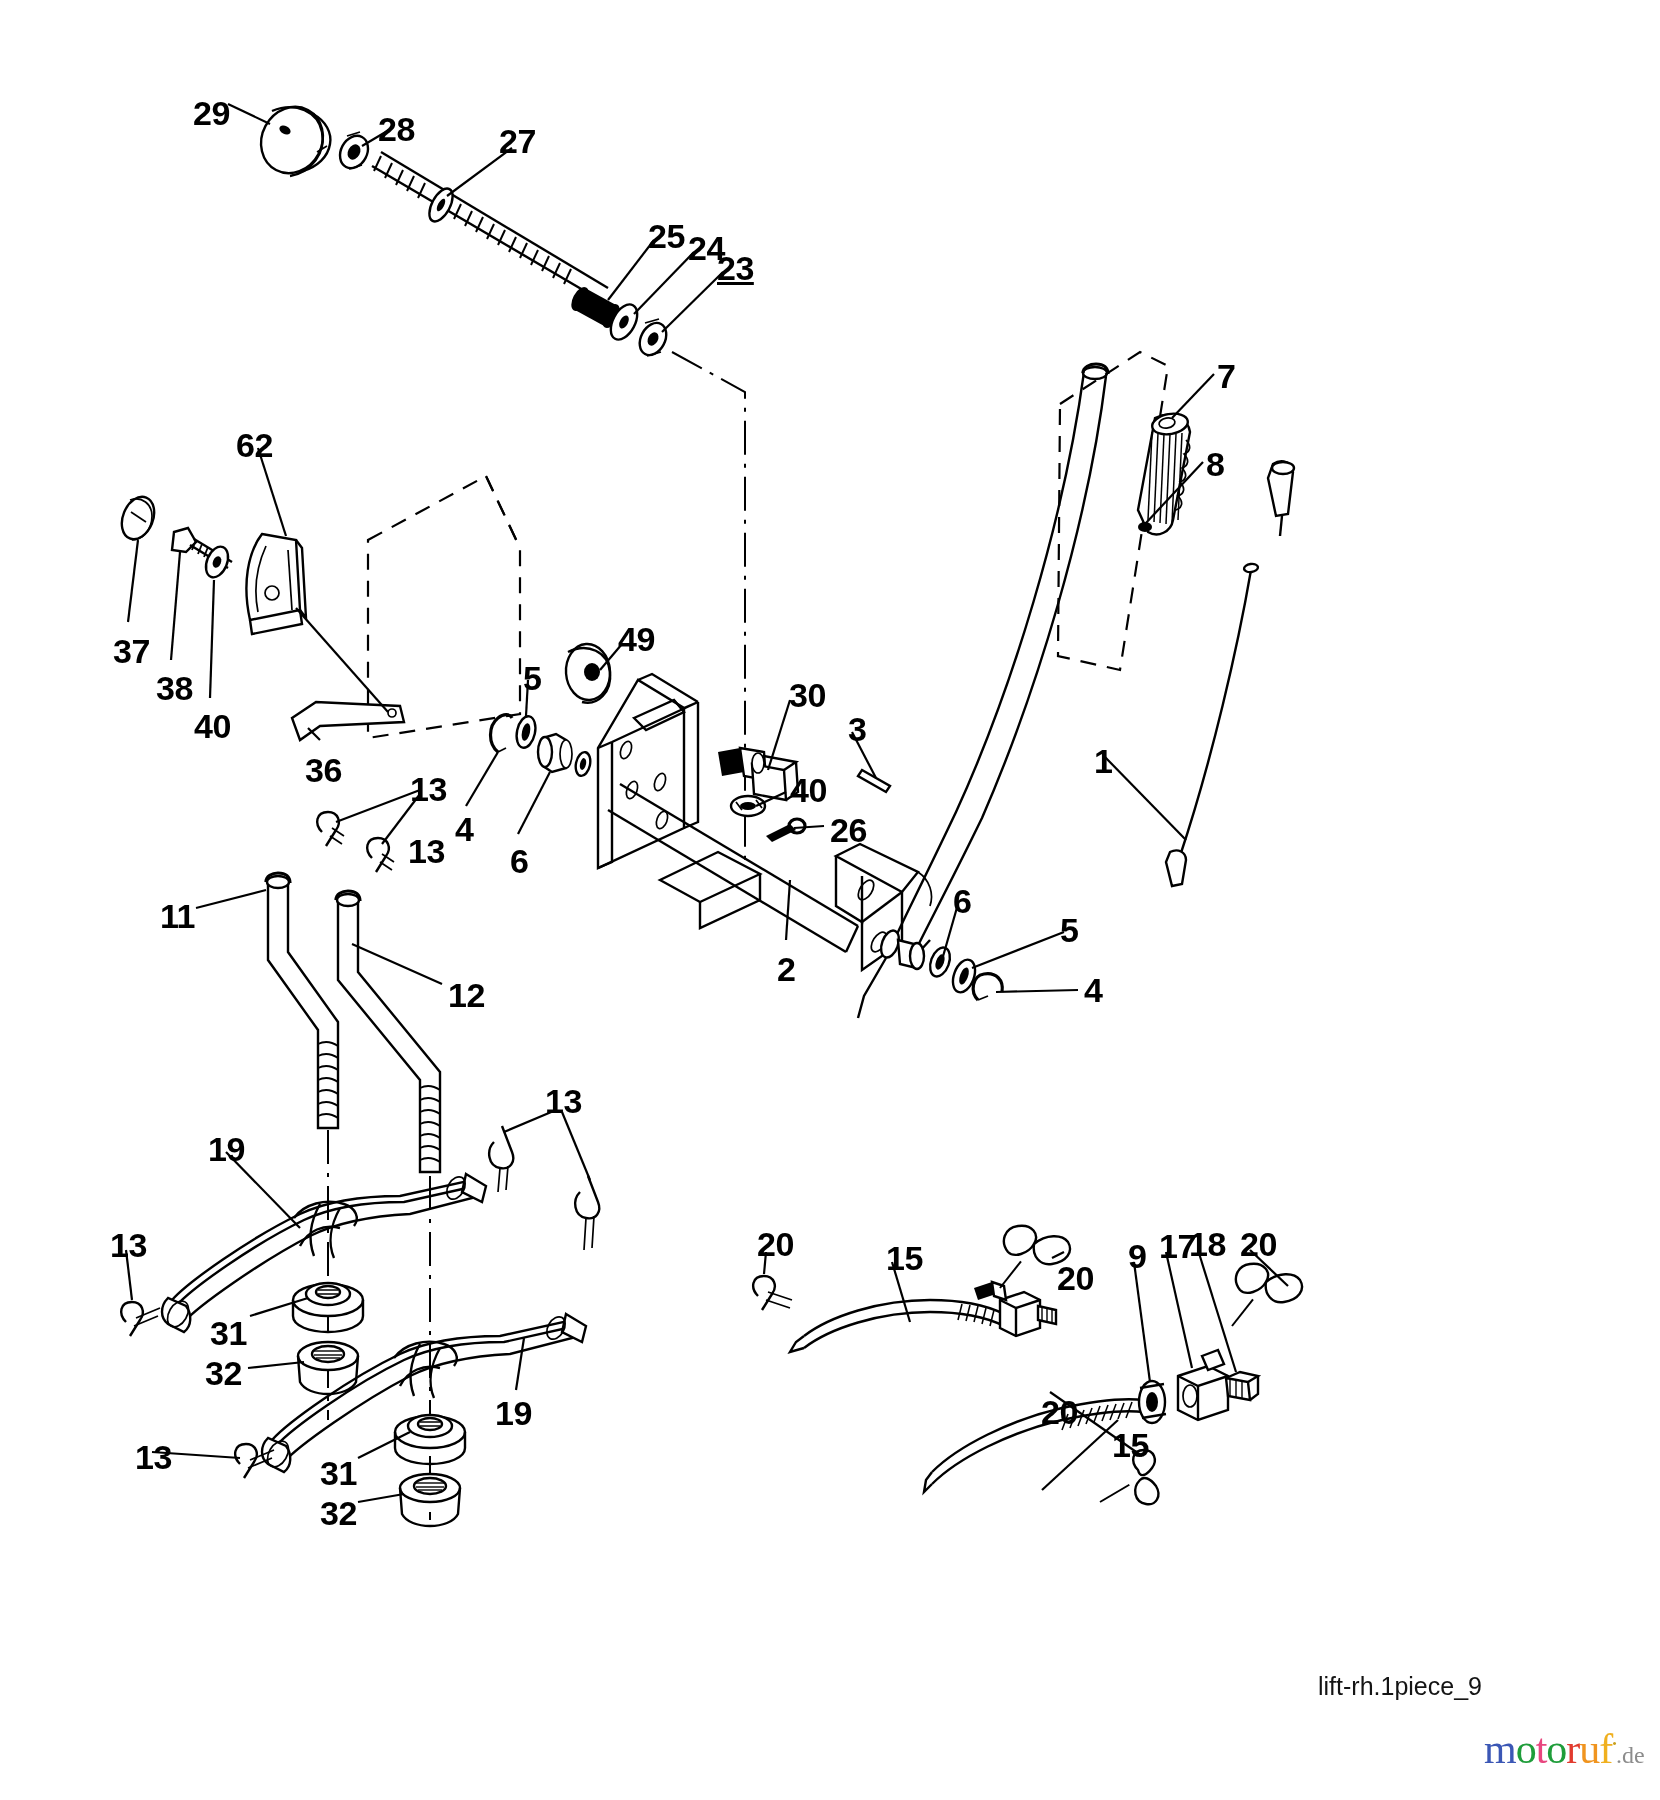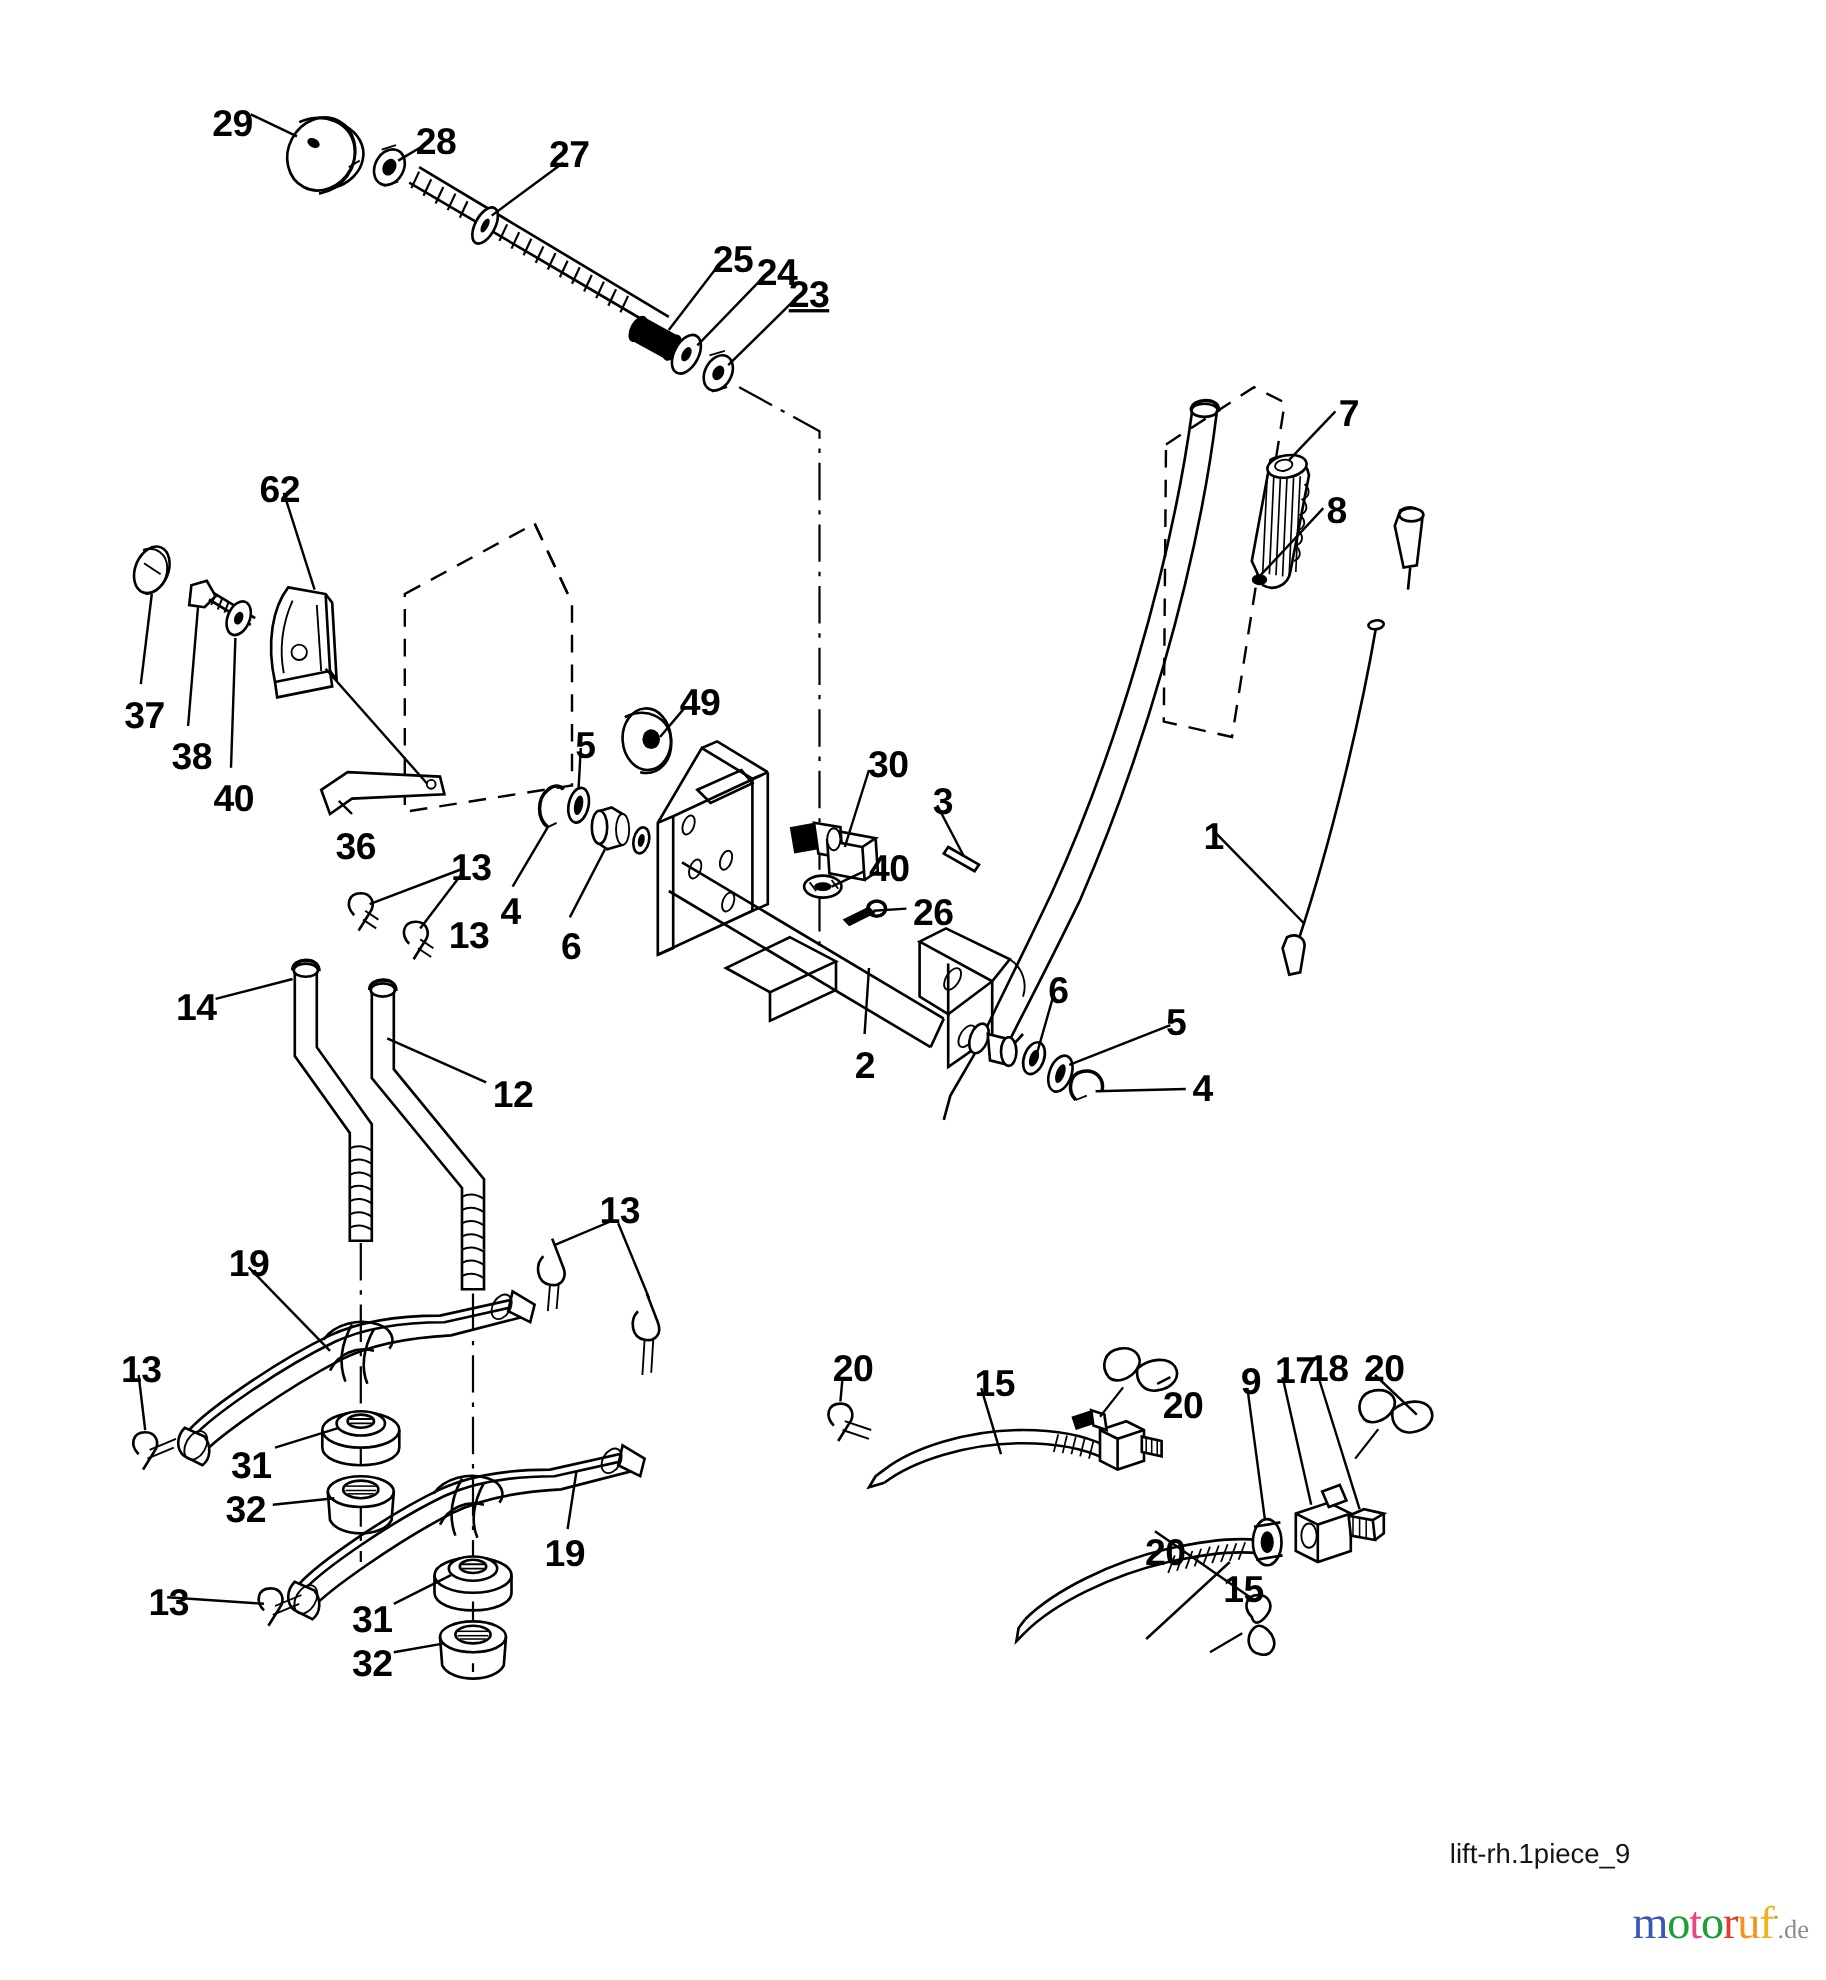--- a/index.html
+++ b/index.html
@@ -634,21 +634,21 @@
   <div class="callout" style="left:410px;  top:772px;">13</div>
   <div class="callout" style="left:789px;  top:678px;">30</div>
   <div class="callout" style="left:848px;  top:712px;">3</div>
   <div class="callout" style="left:790px;  top:773px;">40</div>
   <div class="callout" style="left:830px;  top:813px;">26</div>
   <div class="callout" style="left:1094px; top:744px;">1</div>
   <div class="callout" style="left:777px;  top:952px;">2</div>
   <div class="callout" style="left:953px;  top:884px;">6</div>
   <div class="callout" style="left:1060px; top:913px;">5</div>
   <div class="callout" style="left:1084px; top:973px;">4</div>
-  <div class="callout" style="left:160px;  top:899px;">14</div>
+  <div class="callout" style="left:160px;  top:899px;">11</div>
   <div class="callout" style="left:448px;  top:978px;">12</div>
   <div class="callout" style="left:408px;  top:834px;">13</div>
   <div class="callout" style="left:545px;  top:1084px;">13</div>
   <div class="callout" style="left:208px;  top:1132px;">19</div>
   <div class="callout" style="left:110px;  top:1228px;">13</div>
   <div class="callout" style="left:210px;  top:1316px;">31</div>
   <div class="callout" style="left:205px;  top:1356px;">32</div>
   <div class="callout" style="left:495px;  top:1396px;">19</div>
   <div class="callout" style="left:135px;  top:1440px;">13</div>
   <div class="callout" style="left:320px;  top:1456px;">31</div>

